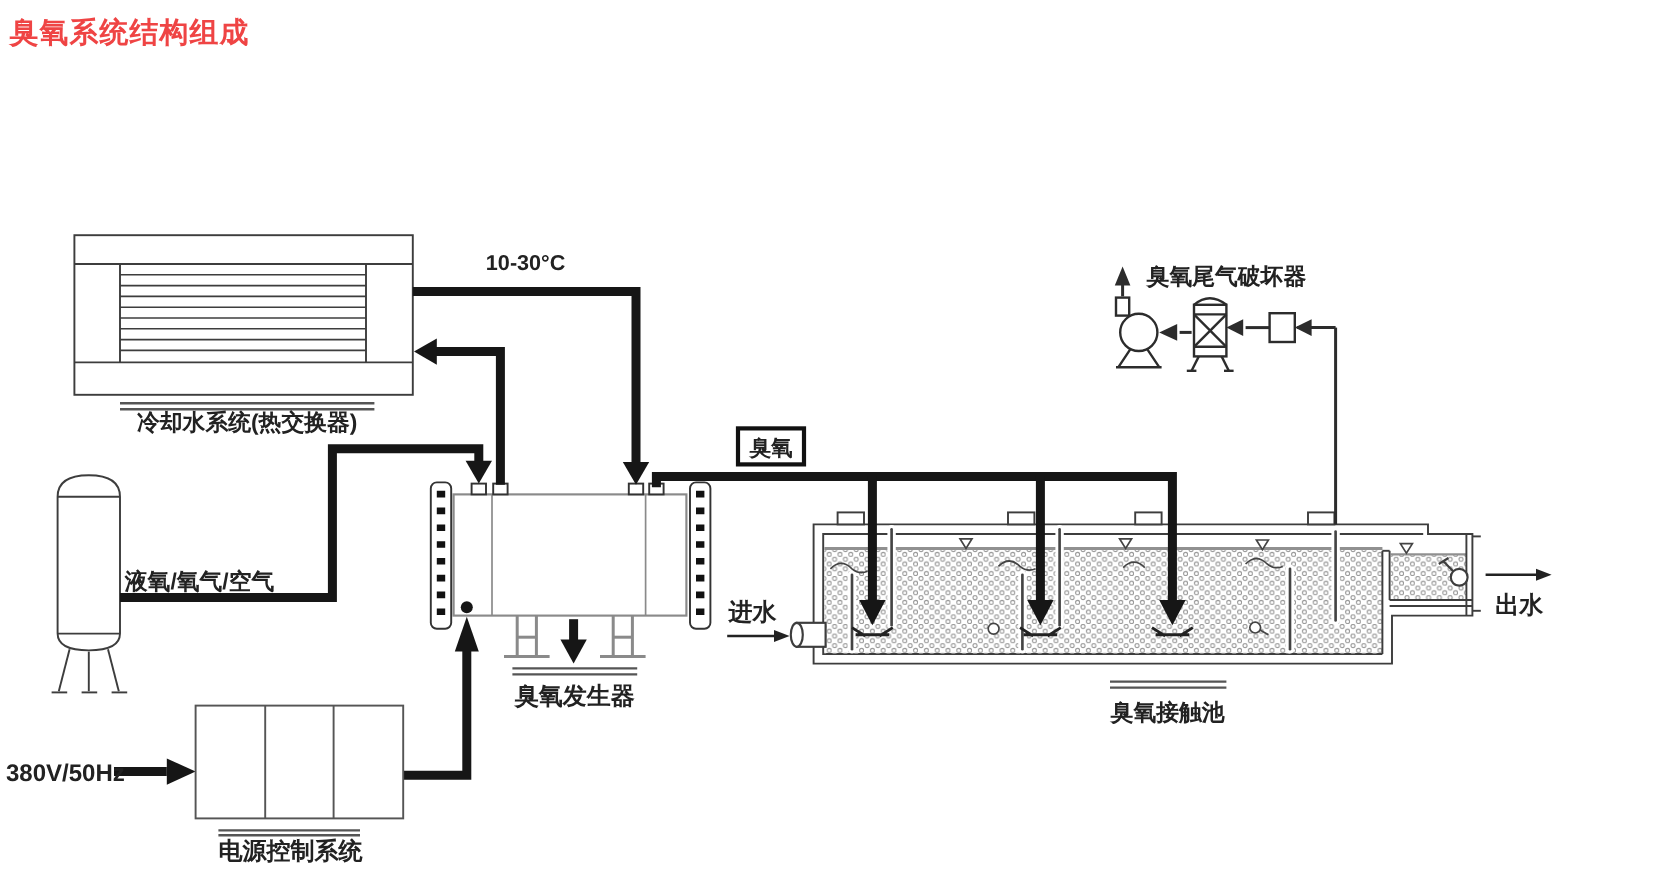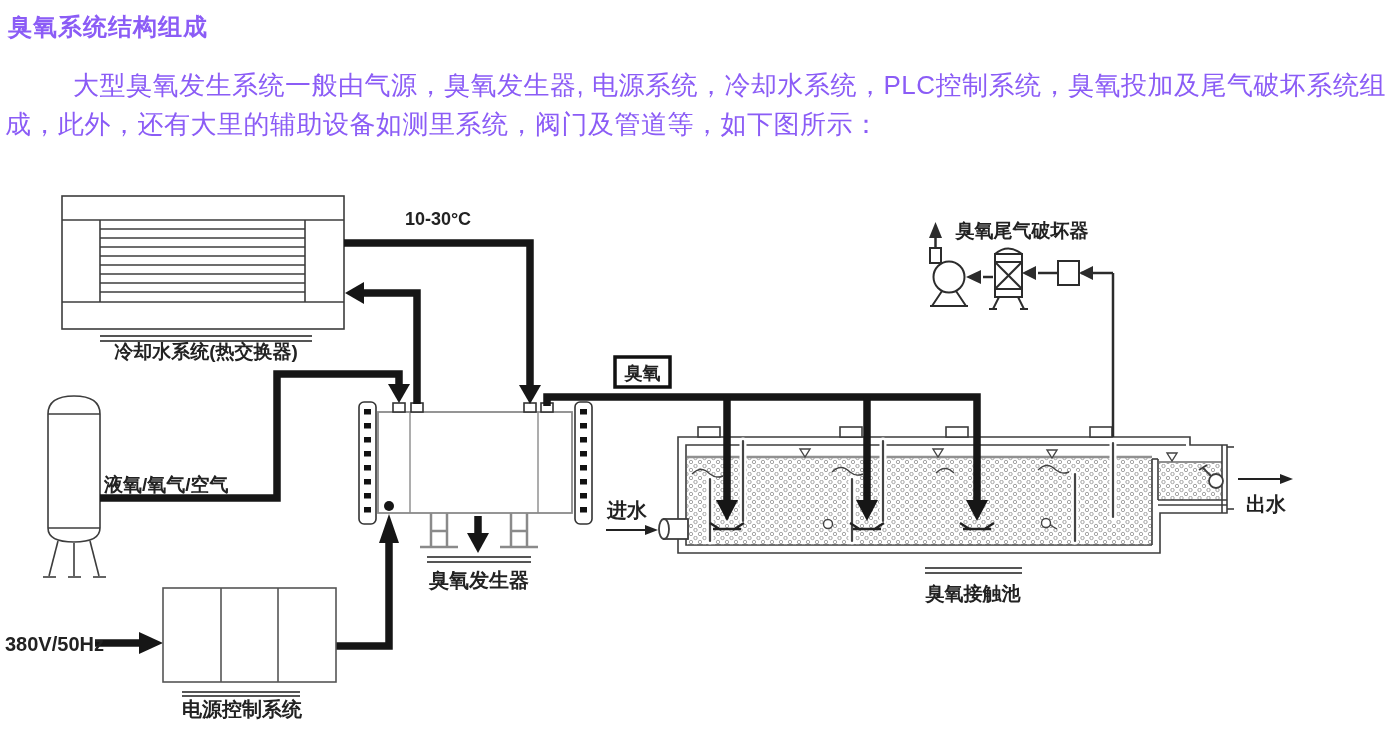--- a/index.html
+++ b/index.html
@@ -1,31 +1,30 @@
 <!DOCTYPE html>
 <html><head>
 <meta charset="utf-8">
 <style>
   html,body{margin:0;padding:0;background:#fff;}
   .page{position:relative;width:1393px;height:731px;background:#fff;overflow:hidden;
-        font-family:"Liberation Sans",sans-serif;color:#8b5cf6;}
+        font-family:"Liberation Sans",sans-serif;color:#ef4444;}
   .title{position:absolute;left:8px;top:11px;font-size:24px;font-weight:bold;letter-spacing:1px;}
   .para{position:absolute;left:5px;top:66px;width:1386px;font-size:26px;line-height:39px;
         text-indent:68px;letter-spacing:0.5px;}
   svg{position:absolute;left:0;top:0;}
   .lbl{font-family:"Liberation Sans",sans-serif;font-size:19px;font-weight:bold;fill:#222;}
   .lbl-lg{font-family:"Liberation Sans",sans-serif;font-size:20px;font-weight:bold;fill:#222;}
   .lbl-sm{font-family:"Liberation Sans",sans-serif;font-size:18px;font-weight:bold;fill:#222;}
 </style>
 </head>
 <body>
 
 <div class="page">
   <div class="title">臭氧系统结构组成</div>
-  <div class="para">大型臭氧发生系统一般由气源，臭氧发生器, 电源系统，冷却水系统，PLC控制系统，臭氧投加及尾气破坏系统组成，此外，还有大里的辅助设备如测里系统，阀门及管道等，如下图所示：</div>
 
   <svg width="1393" height="731" viewBox="0 0 1393 731">
     <defs>
       <pattern id="waterDots" width="9" height="8" patternUnits="userSpaceOnUse">
         <circle cx="2.5" cy="2" r="1.7" fill="none" stroke="#9a9a9a" stroke-width="0.9"></circle>
         <circle cx="7" cy="6" r="1.7" fill="none" stroke="#9a9a9a" stroke-width="0.9"></circle>
       </pattern>
     </defs>
 
     <g stroke="#3d3d3d" fill="none" stroke-width="1.6">

